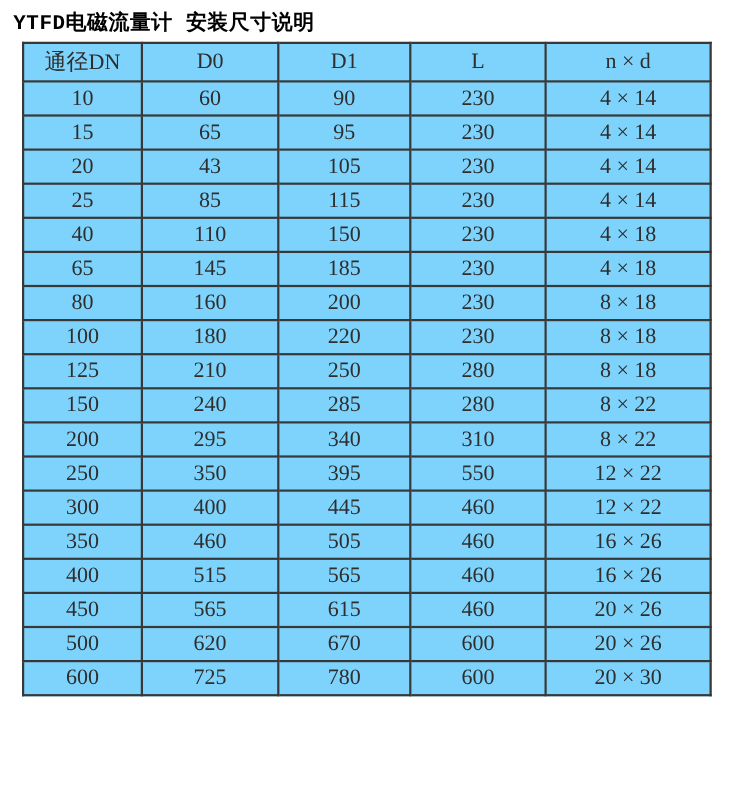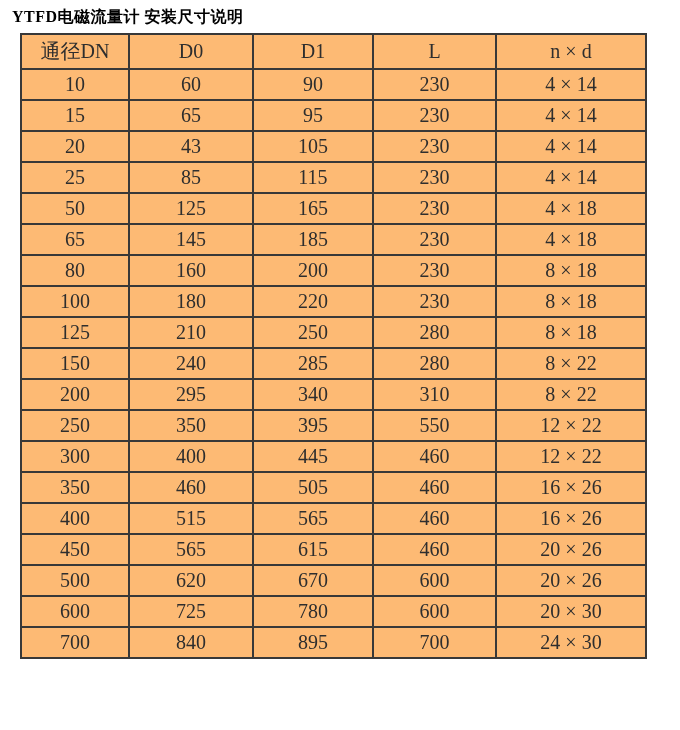--- a/index.html
+++ b/index.html
@@ -8,32 +8,32 @@
     background: #ffffff;
   }
   body {
     width: 680px;
     height: 730px;
     overflow: hidden;
     font-family: "Liberation Serif", serif;
     color: #2e2e2e;
   }
   .page-title {
-    font-family: Liberation Serif, serif;
+    font-family: Liberation Mono, monospace;
     font-weight: bold;
-    font-size: 16px;
+    font-size: 19px;
     color: #000000;
     margin: 7px 0 5px 12px;
     letter-spacing: 0.5px;
   }
   table.dim-table {
     border-collapse: collapse;
     table-layout: fixed;
     margin-left: 20px;
-    background: #fdba74;
+    background: #7dd3fc;
   }
   table.dim-table th,
   table.dim-table td {
     border: 2px solid #383838;
     text-align: center;
     vertical-align: middle;
     padding: 0;
     font-weight: normal;
     font-size: 20px;
     color: #2e2e2e;
@@ -93,23 +93,23 @@
           <td>4 × 14</td>
         </tr>
         <tr>
           <td>25</td>
           <td>85</td>
           <td>115</td>
           <td>230</td>
           <td>4 × 14</td>
         </tr>
         <tr>
-          <td>50</td>
-          <td>125</td>
-          <td>165</td>
+          <td>40</td>
+          <td>110</td>
+          <td>150</td>
           <td>230</td>
           <td>4 × 18</td>
         </tr>
         <tr>
           <td>65</td>
           <td>145</td>
           <td>185</td>
           <td>230</td>
           <td>4 × 18</td>
         </tr>
@@ -190,22 +190,15 @@
           <td>600</td>
           <td>20 × 26</td>
         </tr>
         <tr>
           <td>600</td>
           <td>725</td>
           <td>780</td>
           <td>600</td>
           <td>20 × 30</td>
         </tr>
-        <tr>
-          <td>700</td>
-          <td>840</td>
-          <td>895</td>
-          <td>700</td>
-          <td>24 × 30</td>
-        </tr>
       </tbody>
   </table>
 </div>
 
 </body></html>

